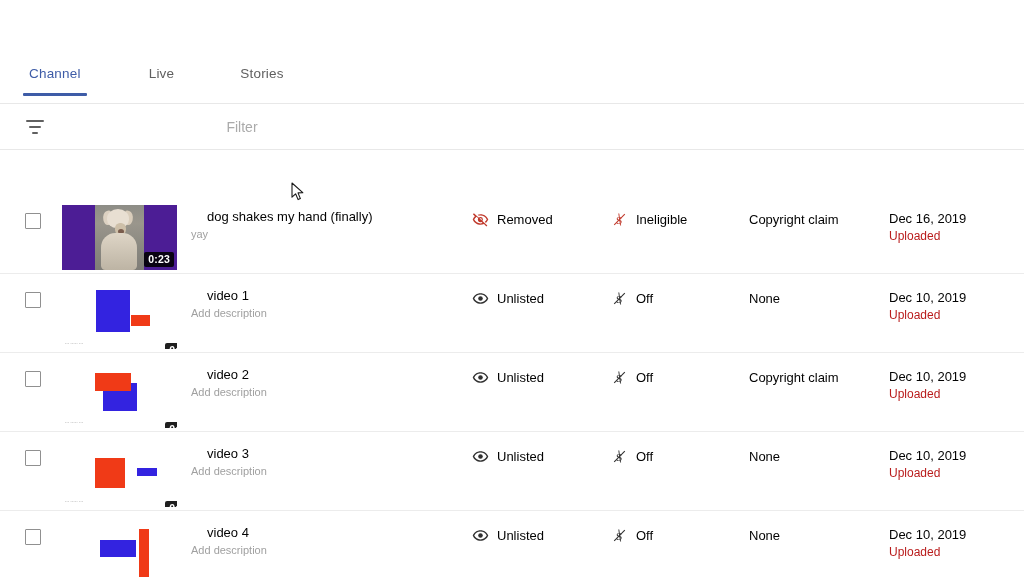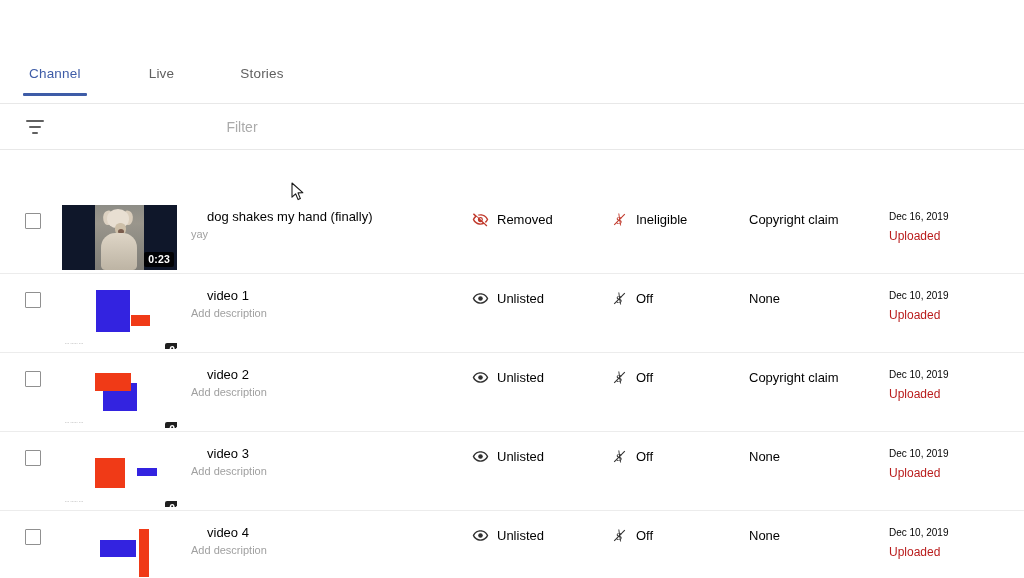--- a/index.html
+++ b/index.html
@@ -163,21 +163,21 @@
     overflow: hidden;
     cursor: pointer;
   }
   .thumb {
     position: relative;
     width: 115px;
     height: 65px;
     background: #ffffff;
     overflow: hidden;
   }
-  .thumb.dark { background: #0f172a; }
+  .thumb.dark { background: #4c1d95; }
   .thumb .letterbox {
     position: absolute;
     left: 33px; top: 0;
     width: 49px; height: 65px;
     background: linear-gradient(180deg,#8d8d86 0%, #9a968c 28%, #8c8a82 60%, #7f7d77 100%);
     overflow: hidden;
   }
   .dog-head {
     position:absolute; left: 12px; top: 4px;
     width: 22px; height: 19px;
@@ -245,21 +245,21 @@
     gap: 8px;
     font-size: 13px;
     color: #030303;
   }
   .statline.red { color: #000000; }
 
   .icon { width: 17px; height: 17px; display:block; flex: 0 0 17px; }
 
   .res-text { position: absolute; top: 17px; font-size: 13px; color: #030303; }
 
-  .date-main { position: absolute; top: 16px; font-size: 10px; color: #030303; }
+  .date-main { position: absolute; top: 16px; font-size: 13px; color: #030303; }
   .date-sub  { position: absolute; top: 34px; font-size: 12px; color: #b91c1c; }
 
   
   .cursor {
     position: absolute;
     left: 291px;
     top: 182px;
     width: 13px;
     height: 19px;
     pointer-events: none;

